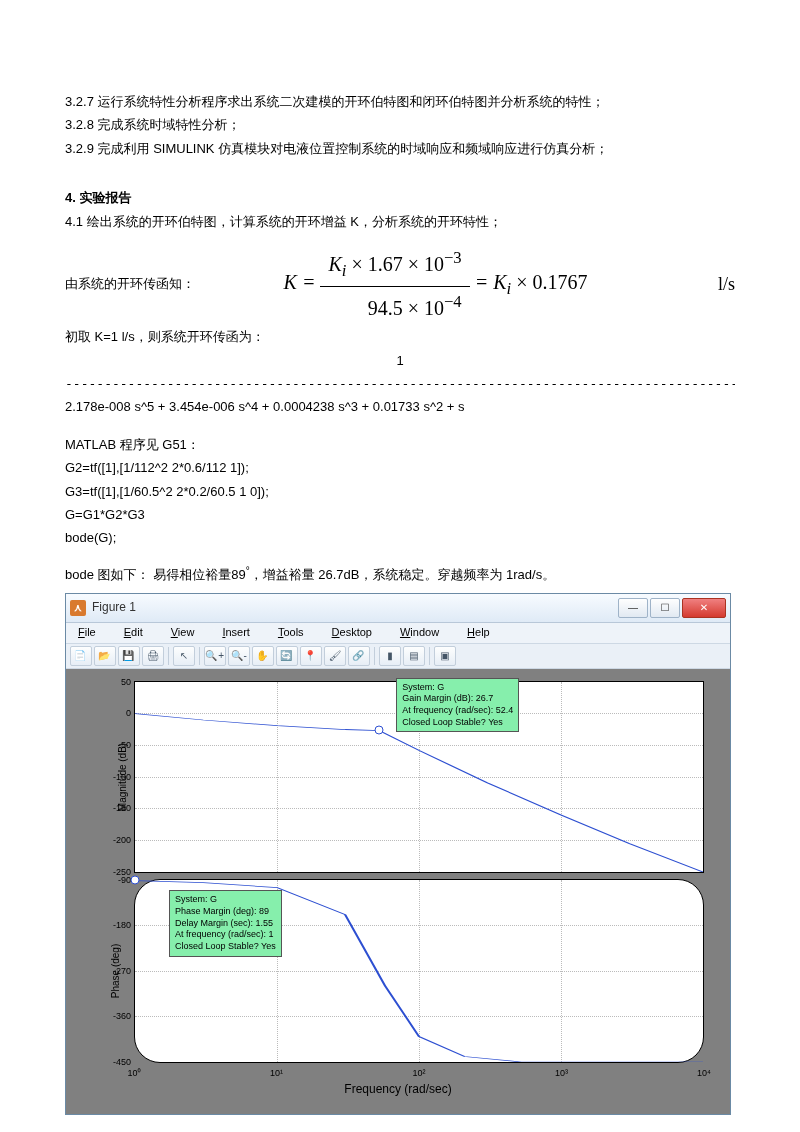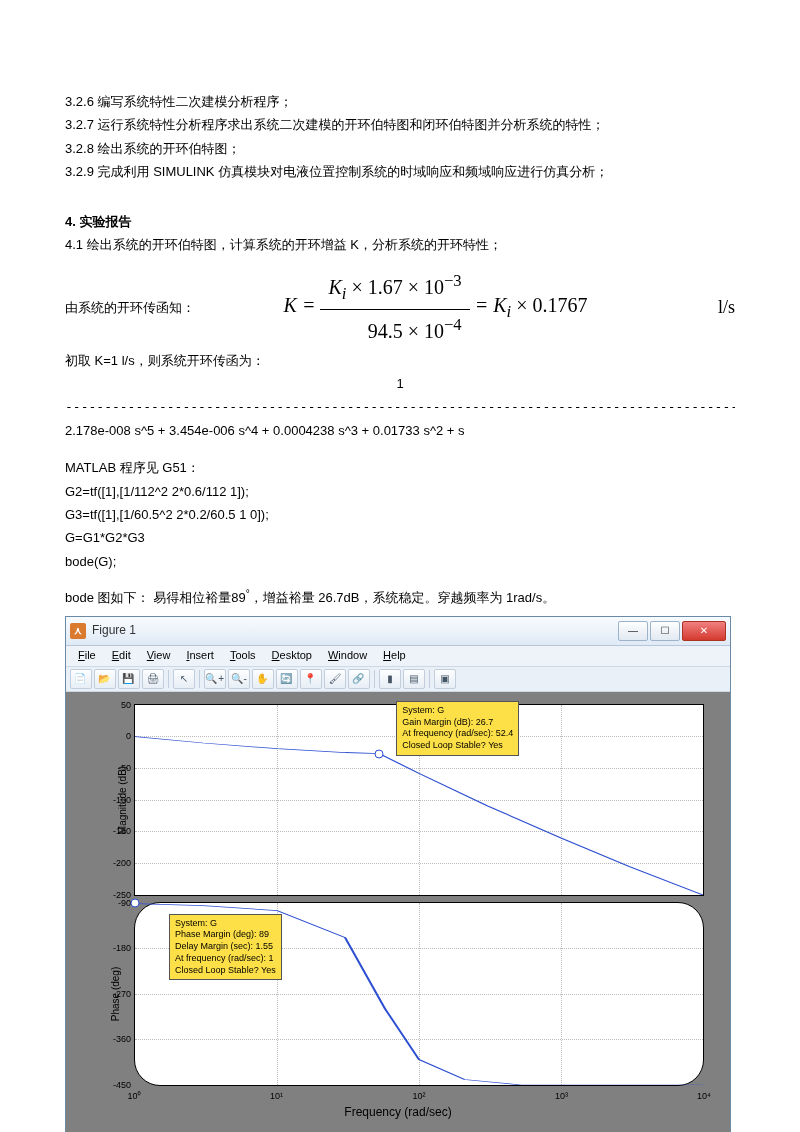--- a/index.html
+++ b/index.html
@@ -86,21 +86,21 @@
 }
 .winbtn.close { background: linear-gradient(#f08080,#d43a2f); color:#fff; border-color:#a32; width:42px;}
 .menubar {
   height: 20px;
   background: #eef3f9;
   border-bottom: 1px solid #cdd8e4;
   display:flex;
   align-items:center;
   font-size: 11px;
   padding: 0 6px;
-  gap: 4px;
+  gap: 16px;
 }
 .menubar span { padding: 0 6px; cursor:default; }
 .menubar span u { text-decoration: underline; }
 .toolbar {
   height: 24px;
   background: #eaf0f7;
   border-bottom: 1px solid #cdd8e4;
   display:flex;
   align-items:center;
   gap:2px;
@@ -159,21 +159,21 @@
 .xticks {
   position:relative;
   height:12px;
   margin: 0 20px 0 62px;
   font-size:9px;
   text-decoration:underline;
 }
 .xtick { position:absolute; transform:translateX(-50%);}
 .tooltip {
   position:absolute;
-  background: #fde047;
+  background: #86efac;
   border:1px solid #555;
   font-size: 9px;
   padding: 3px 5px;
   line-height: 1.3;
   white-space: nowrap;
   z-index:5;
 }
 .datapoint {
   position:absolute;
   width:7px; height:7px;
@@ -183,23 +183,22 @@
   transform:translate(-50%,-50%);
   z-index:4;
 }
 svg.plotline { position:absolute; left:0; top:0; width:100%; height:100%; }
 </style>
 </head>
 <body>
 
 <div class="page">
 
-  <p class="item-line">3.2.6   编写系统特性二次建模分析程序；</p>
   <p class="item-line">3.2.7    运行系统特性分析程序求出系统二次建模的开环伯特图和闭环伯特图并分析系统的特性；</p>
-  <p class="item-line">3.2.8   绘出系统的开环伯特图；</p>
+  <p class="item-line">3.2.8   完成系统时域特性分析；</p>
   <p class="item-line">3.2.9   完成利用 SIMULINK 仿真模块对电液位置控制系统的时域响应和频域响应进行仿真分析；</p>
 
   <p class="item-line bold">4.  实验报告</p>
   <p class="item-line">4.1   绘出系统的开环伯特图，计算系统的开环增益 K，分析系统的开环特性；</p>
 
   <div class="formula-row">
     <span class="lead">由系统的开环传函知：</span>
     <div class="formula-box" style="font-size:20px;">
       <span class="ital">K =</span>
       <span class="frac">

